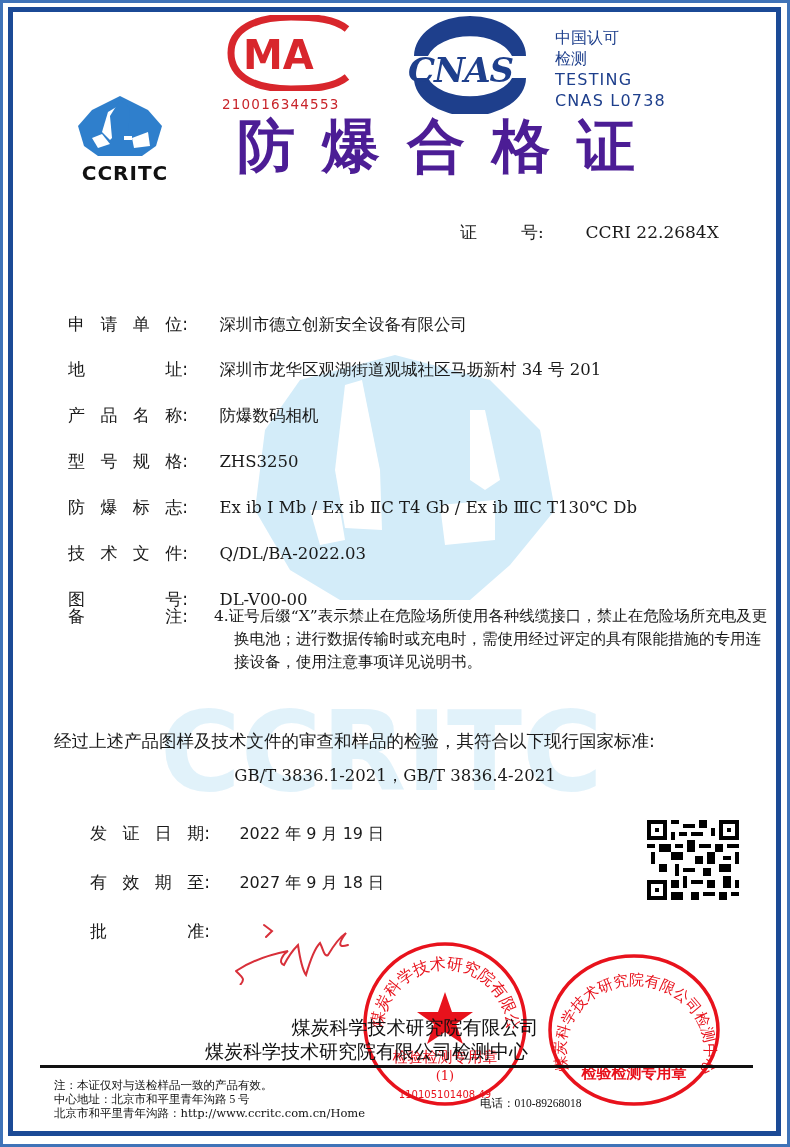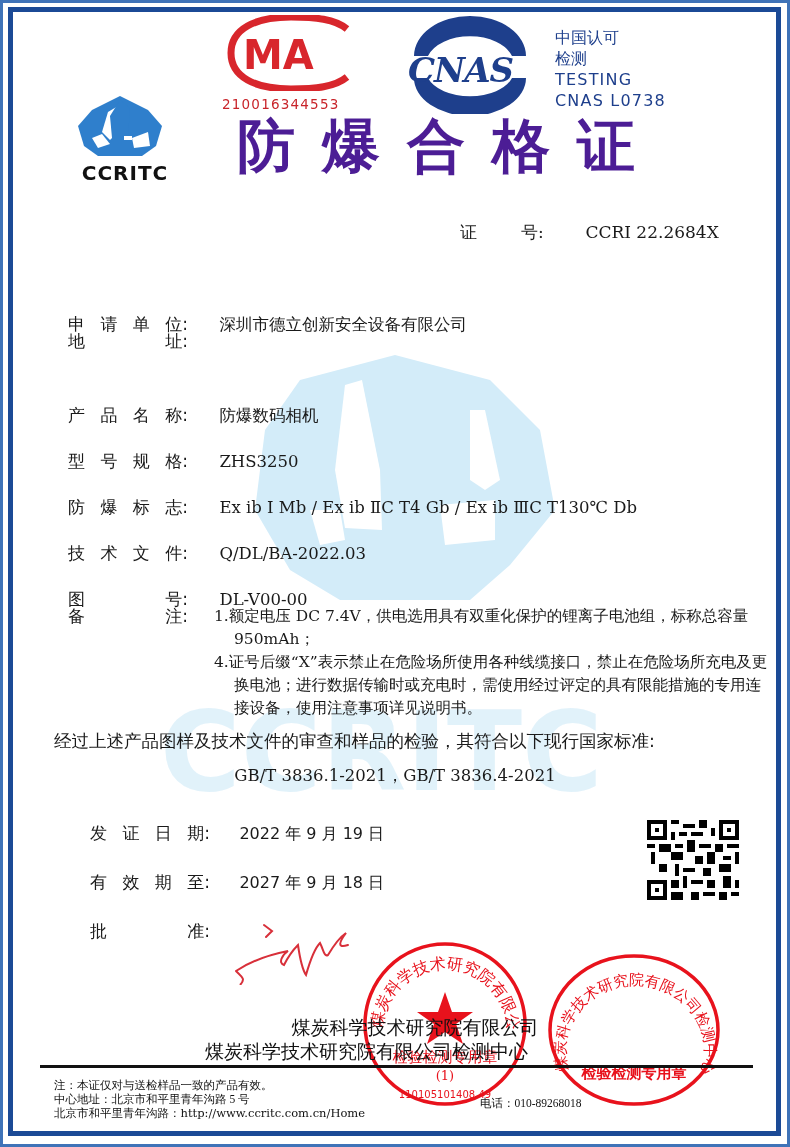--- a/index.html
+++ b/index.html
@@ -126,20 +126,21 @@
         <span>单</span>
         <span>位:</span>
       </span></span>
   <span class="value">深圳市德立创新安全设备有限公司</span>
 </div>
 <div class="field" style="top:330px">
   <span class="label"><span class="lbl4">
         <span>地</span>
         <span>址:</span>
       </span></span>
+  <span class="value">深圳市龙华区观湖街道观城社区马坜新村 34 号 201</span>
 </div>
 <div class="field" style="top:376px">
   <span class="label"><span class="lbl4">
         <span>产</span>
         <span>品</span>
         <span>名</span>
         <span>称:</span>
       </span></span>
   <span class="value">防爆数码相机</span>
 </div>
@@ -177,21 +178,20 @@
       </span></span>
   <span class="value">DL-V00-00</span>
 </div>
 
 <div class="remarks">
   <span class="label"><span class="lbl4">
         <span>备</span>
         <span>注:</span>
       </span></span>
   <div class="remark-body">
-    <div class="remark-item">1.额定电压 DC 7.4V，供电选用具有双重化保护的锂离子电池组，标称总容量 950mAh；</div>
     <div class="remark-item">4.证号后缀“X”表示禁止在危险场所使用各种线缆接口，禁止在危险场所充电及更换电池；进行数据传输时或充电时，需使用经过评定的具有限能措施的专用连接设备，使用注意事项详见说明书。</div>
   </div>
 </div>
 
 <div class="conclusion">经过上述产品图样及技术文件的审查和样品的检验，其符合以下现行国家标准:</div>
 <div class="standards">GB/T 3836.1-2021，GB/T 3836.4-2021</div>
 
 <div class="issue" style="top:822px">
   <span class="label">
       <span>发</span>

